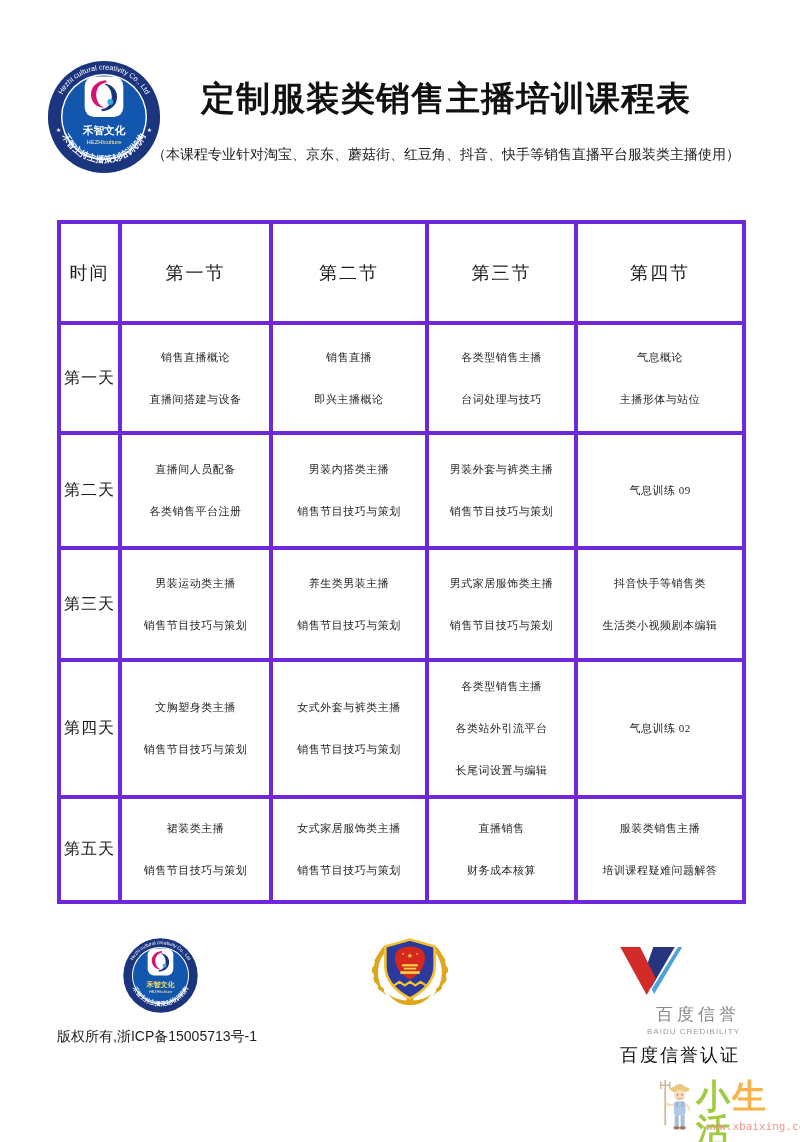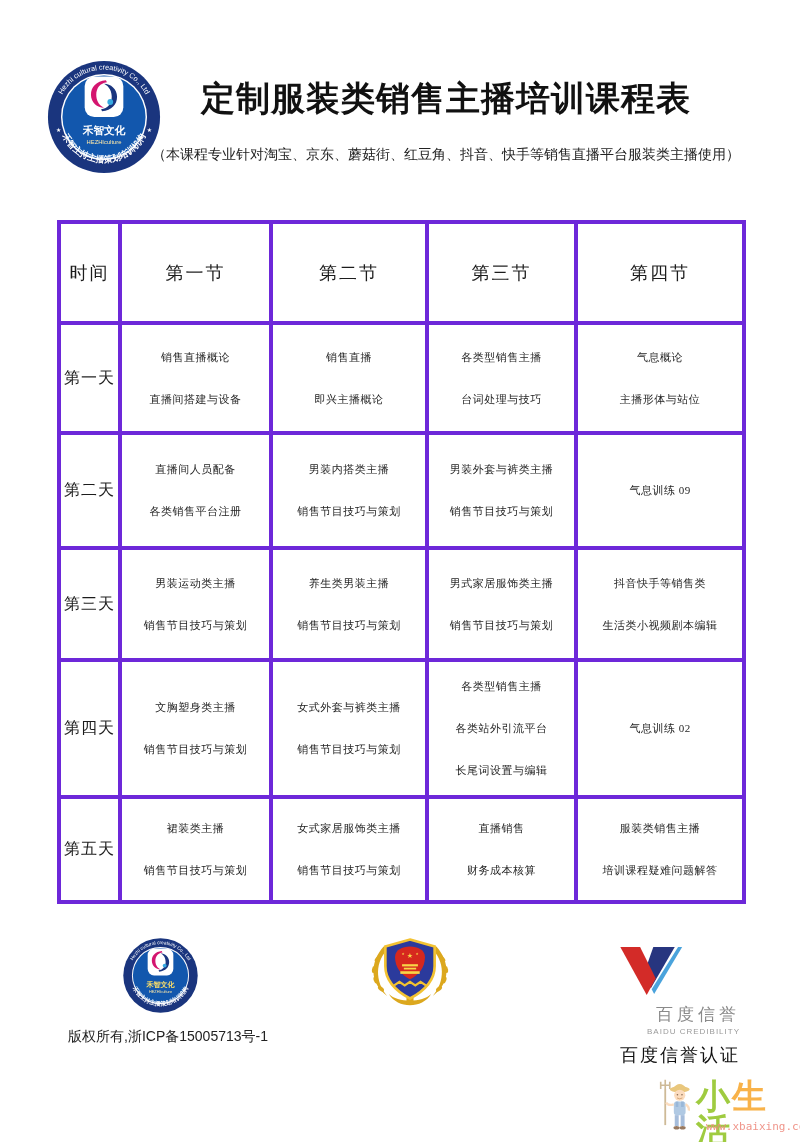--- a/index.html
+++ b/index.html
@@ -22,21 +22,21 @@
   table.schedule tbody tr:nth-child(3){height:112px;}
   table.schedule tbody tr:nth-child(4){height:137px;}
   table.schedule tbody tr:nth-child(5){height:105px;}
   table.schedule th{font-size:18px;font-weight:normal;letter-spacing:2px;color:#1c1c1c;}
   td.day{font-size:16px;letter-spacing:1px;color:#1c1c1c;}
   .lines{display:flex;flex-direction:column;justify-content:center;align-items:center;gap:31px;}
   .line{font-size:11px;line-height:1;color:#1f1f1f;letter-spacing:0.5px;white-space:nowrap;}
 
   
   .ftr-logo{position:absolute;left:122px;top:937px;width:77px;height:77px;}
-  .ftr-icp{position:absolute;left:48px;top:1028px;width:240px;text-align:center;font-family:"Liberation Sans","DejaVu Sans",sans-serif;font-size:14px;color:#222;}
+  .ftr-icp{position:absolute;left:37px;top:1028px;width:240px;text-align:center;font-family:"Liberation Sans","DejaVu Sans",sans-serif;font-size:14px;color:#222;}
   .ftr-badge{position:absolute;left:366px;top:935px;width:88px;height:76px;}
   .ftr-police{position:absolute;left:286px;top:1026px;width:240px;text-align:center;font-family:"Liberation Sans","DejaVu Sans",sans-serif;font-size:17px;font-weight:bold;color:#111;}
   .ftr-baidu{position:absolute;left:560px;top:943px;width:180px;text-align:right;}
   .baidu-v{width:66px;height:56px;display:block;margin:0 auto;}
   .baidu-cn{margin-top:4px;font-family:"Liberation Sans","DejaVu Sans",sans-serif;font-size:17px;letter-spacing:4px;color:#8a8a8a;}
   .baidu-en{margin-top:1px;font-family:"Liberation Sans","DejaVu Sans",sans-serif;font-size:8px;letter-spacing:1px;color:#9a9a9a;}
   .baidu-cert{margin-top:7px;font-family:Liberation Mono, monospace;font-size:18px;letter-spacing:2px;color:#111;}
 
   
   .watermark{position:absolute;left:656px;top:1076px;width:144px;height:64px;}

